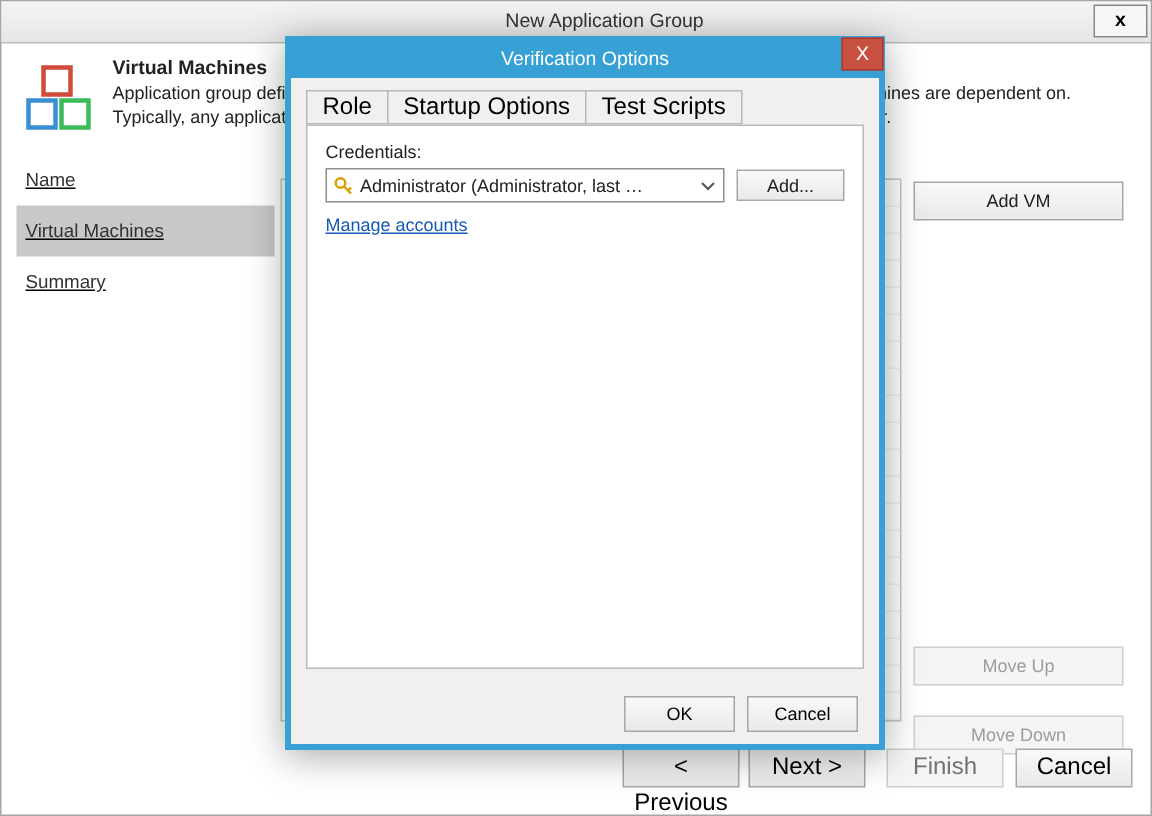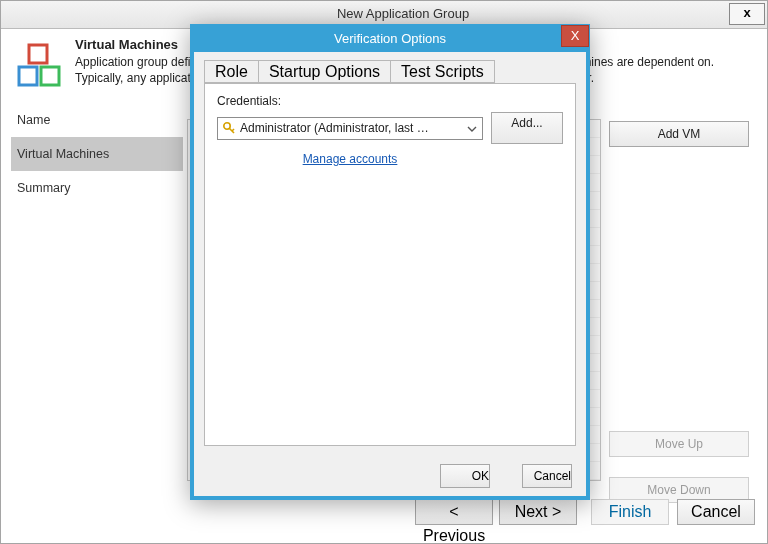--- a/index.html
+++ b/index.html
@@ -6,55 +6,55 @@
   html, body { margin:0; padding:0; width:768px; height:544px; overflow:hidden; background:#fff; }
   .parent-window { position:absolute; left:0; top:0; width:768px; height:544px; border:1px solid #a5a5a5; background:#fff; }
   .parent-titlebar { position:relative; height:28px; background:linear-gradient(#f4f4f4,#e6e6e6); border-bottom:1px solid #bbb; }
   .parent-title { position:absolute; left:0; right:0; top:5px; text-align:center; font-size:13px; color:#333;padding-left:38px; }
   .parent-close { position:absolute; right:2px; top:2px; width:36px; height:22px; border:1px solid #888; background:#f6f6f6; text-align:center; line-height:18px; font-weight:bold; font-size:13px; cursor:pointer; }
   .header-section { position:absolute; left:14px; top:36px; right:14px; height:58px; }
   .header-section svg { position:absolute; left:0; top:4px; }
   .header-heading { position:absolute; left:60px; top:0; font-size:13px; font-weight:bold; color:#222; }
   .header-desc1 { position:absolute; left:60px; top:18px; font-size:12px; color:#222; }
   .header-desc2 { position:absolute; left:60px; top:34px; font-size:12px; color:#222; }
-  .nav-list { position:absolute; left:10px; top:102px; width:172px; }
+  .nav-list { position:absolute; left:10px; top:102px; width:172px;text-decoration:underline; }
   .nav-item { height:34px; line-height:34px; padding-left:6px; font-size:12.5px; color:#333; }
   .nav-item.selected { background:#c8c8c8; }
   .list-area { position:absolute; left:186px; top:118px; width:414px; height:362px; border:1px solid #c8c8c8; background:#fff; }
   .list-inner { position:absolute; right:0; top:0; bottom:0; width:155px; border-left:1px solid #e2e2e2; }
   .grid-row { height:18px; border-bottom:1px solid #f2f2f2; }
   .side-buttons { position:absolute; left:608px; top:120px; width:148px; }
   .wbtn { width:140px; height:26px; margin-bottom:20px; border:1px solid #a7a7a7; background:linear-gradient(#f9f9f9,#e9e9e9); font-size:12px; color:#222; text-align:center; line-height:24px; cursor:pointer; }
   .wbtn.highlight { border:1px solid #5fa9e0; background:linear-gradient(#f5faff,#e6f2fb); }
   .wbtn.disabled { color:#9c9c9c; border:1px solid #cfcfcf; background:#f5f5f5; cursor:default; }
   .side-buttons-bottom { position:absolute; left:608px; top:430px; width:148px; }
   .wizard-buttons { position:absolute; left:0; bottom:12px; width:100%; height:32px; }
   .wz { position:absolute; width:78px; height:26px; border:1px solid #a7a7a7; background:linear-gradient(#f9f9f9,#e9e9e9); font-size:16px; text-align:center; line-height:24px; cursor:pointer; }
-  .wz.disabled { color:#0369a1; border:1px solid #cfcfcf; background:#f5f5f5; cursor:default; }
+  .wz.disabled { color:#737373; border:1px solid #cfcfcf; background:#f5f5f5; cursor:default; }
   
   .modal { position:absolute; left:190px; top:24px; width:400px; height:476px; border:4px solid #37a1d6; background:#fff; box-shadow:0 4px 24px rgba(0,0,0,.35); }
   .modal-titlebar { position:relative; height:24px; background:#37a1d6; }
   .modal-title { position:absolute; left:0; right:0; top:3px; text-align:center; color:#fff; font-size:13px; }
   .modal-close { position:absolute; right:-3px; top:-3px; width:28px; height:22px; background:#c94f3f; color:#fff; text-align:center; line-height:20px; font-size:13px; cursor:pointer; border:1px solid #a73b2d; }
   .modal-body { position:absolute; left:0; top:24px; right:0; bottom:40px; background:#f0f0f0; }
   .tabstrip { position:absolute; left:10px; top:8px; right:10px; height:24px; }
   .tab { float:left; height:23px; line-height:22px; padding:0 10px; font-size:16px; border:1px solid #b8b8b8; border-bottom:1px solid #b8b8b8; background:#f0f0f0; margin-right:-1px; position:relative; cursor:pointer; }
   .tab.active { background:#fff; border-bottom:1px solid #fff; z-index:2; }
   .tabpanel { position:absolute; left:10px; top:31px; right:10px; bottom:10px; border:1px solid #b8b8b8; background:#fff; }
   .panel-inner { padding:10px 12px; font-size:12px; color:#222; }
   .cred-label { display:block; margin-bottom:4px; }
   .cred-row { display:flex; gap:8px; align-items:center; }
   .cred-select { flex:1; height:23px; border:1px solid #8d8d8d; background:#fff; display:flex; align-items:center; padding:0 4px; position:relative; cursor:pointer; }
   .cred-select .key-icon { margin-right:4px; }
   .cred-select .chev { position:absolute; right:4px; top:5px; }
   .cred-text { font-size:12px; white-space:nowrap; overflow:hidden; text-overflow:ellipsis; max-width:195px; }
-  .addbtn { width:72px; height:32px; border:1px solid #a7a7a7; background:linear-gradient(#f9f9f9,#e9e9e9); font-size:12px; text-align:center; line-height:21px; cursor:pointer; }
-  .manage-link { color:#1659b5; text-decoration:underline; font-size:12px; cursor:pointer; text-align:center; display:block; margin-top:8px; margin-right:80px; }
+  .addbtn { width:72px; height:21px; border:1px solid #a7a7a7; background:linear-gradient(#f9f9f9,#e9e9e9); font-size:12px; text-align:center; line-height:21px; cursor:pointer; }
+  .manage-link { color:#1659b5; text-decoration:underline; font-size:12px; cursor:pointer; text-align:left; display:block; margin-top:8px; margin-right:80px; }
   .modal-footer { position:absolute; left:0; bottom:0; right:0; height:40px; background:#f0f0f0; }
-  .modal-footer .mbtn { position:absolute; width:50px; height:24px; top:8px; border:1px solid #a7a7a7; background:linear-gradient(#f9f9f9,#e9e9e9); font-size:12px; text-align:right; line-height:22px; cursor:pointer; }
+  .modal-footer .mbtn { position:absolute; width:74px; height:24px; top:8px; border:1px solid #a7a7a7; background:linear-gradient(#f9f9f9,#e9e9e9); font-size:12px; text-align:center; line-height:22px; cursor:pointer; }
 </style>
 </head>
 <body>
 
 <div class="parent-window">
   <div class="parent-titlebar">
     <div class="parent-title">New Application Group</div>
     <div class="parent-close">x</div>
   </div>
 

